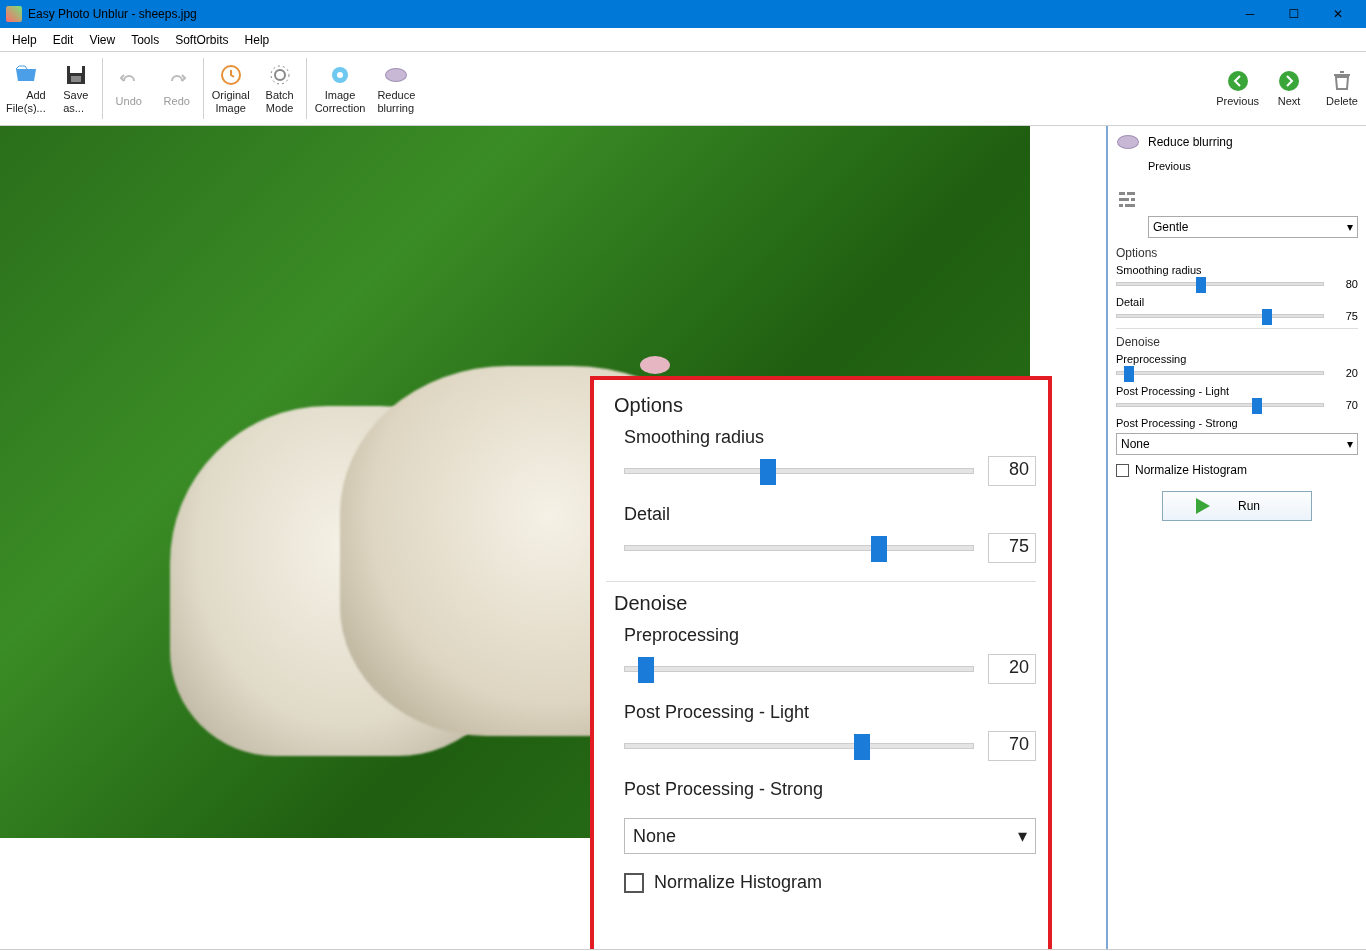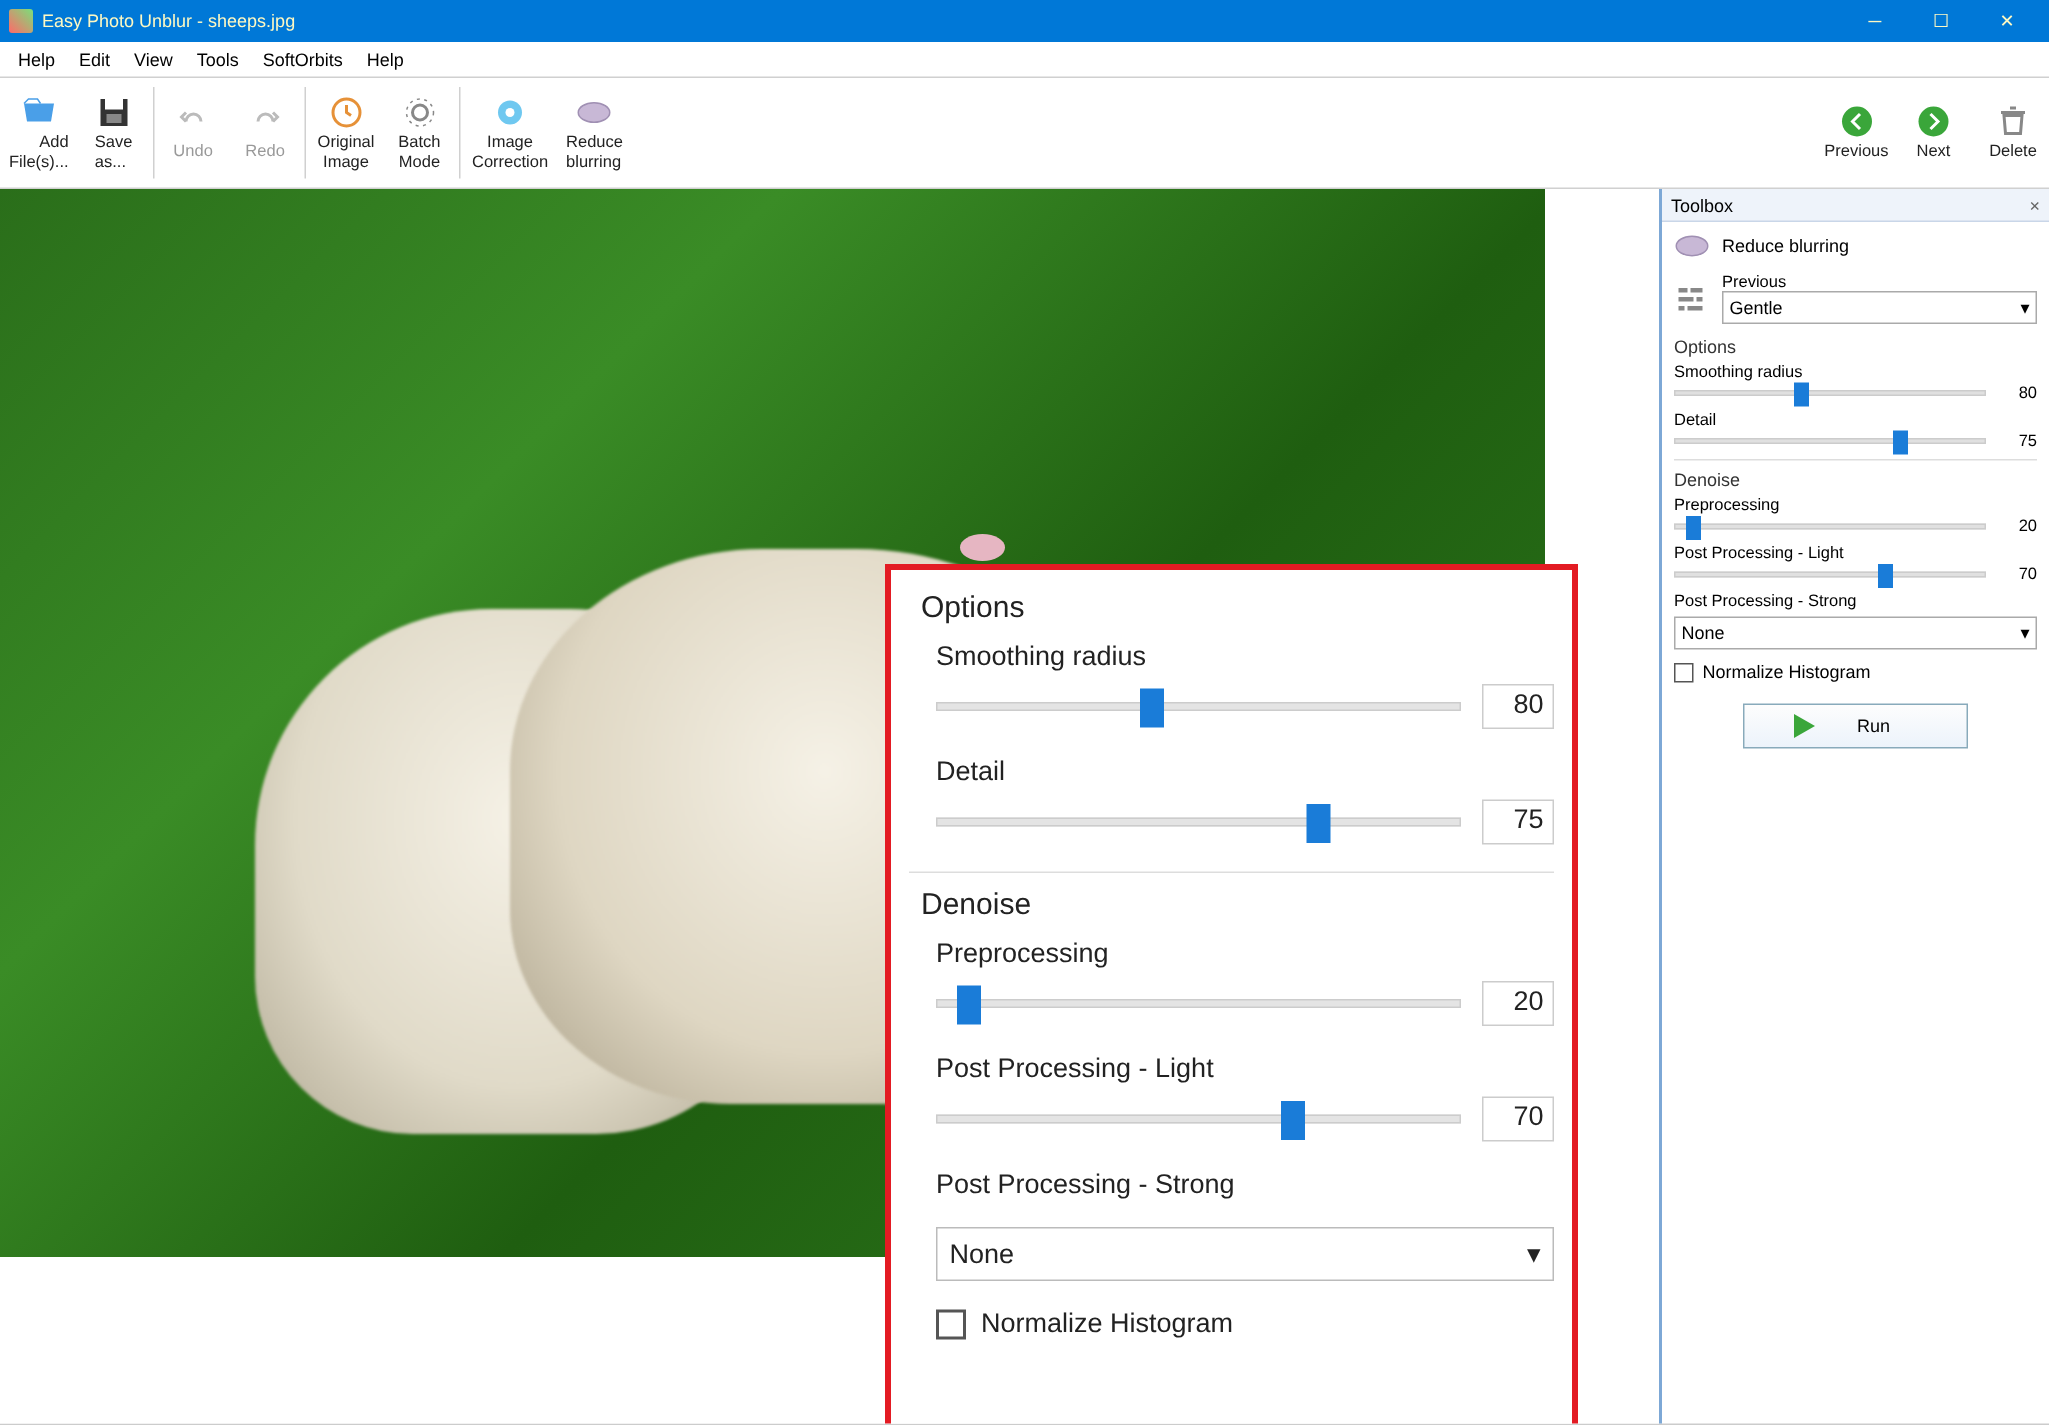--- a/index.html
+++ b/index.html
@@ -1,19 +1,19 @@
 <!DOCTYPE html>
 <html><head>
 <meta charset="utf-8">
 <style>
 * { box-sizing: border-box; margin: 0; padding: 0; font-family: "Segoe UI", Tahoma, sans-serif; }
 body { width: 1366px; height: 951px; background: #fff; overflow: hidden; position: relative; }
 
 
-.titlebar { height: 28px; background: #0078d7; color: #fef9c3; display: flex; align-items: center; padding: 0 6px; font-size: 12px; }
+.titlebar { height: 28px; background: #0078d7; color: #000000; display: flex; align-items: center; padding: 0 6px; font-size: 12px; }
 .titlebar .app-icon { width: 16px; height: 16px; background: linear-gradient(45deg,#ff6a6a,#79e07a); margin-right: 6px; border-radius: 2px; }
 .titlebar .title { flex: 1; }
 .titlebar .win-controls { display: flex; }
 .titlebar .win-btn { width: 44px; height: 28px; display: flex; align-items: center; justify-content: center; cursor: pointer; font-size: 12px; }
 
 
 .menubar { height: 24px; background: #fff; border-bottom: 1px solid #d0d0d0; display: flex; align-items: center; padding: 0 4px; font-size: 12px; }
 .menubar .menu-item { padding: 2px 8px; cursor: pointer; }
 
 
@@ -57,21 +57,21 @@
 
 
 .toolbox { width: 260px; border-left: 2px solid #7da8d6; display: flex; flex-direction: column; font-size: 12px; }
 .toolbox-header { height: 22px; background: #eef3fa; border-bottom: 1px solid #c9d6e8; display: flex; align-items: center; padding: 0 6px; }
 .toolbox-header .title { flex: 1; }
 .toolbox-header .close-x { cursor: pointer; color: #666; }
 .toolbox-body { padding: 6px 8px; overflow-y: auto; }
 .tb-row { display: flex; align-items: center; margin-bottom: 8px; gap: 8px; }
 .tb-icon { width: 24px; height: 20px; display: flex; align-items: center; justify-content: center; }
 .tb-ellipse { width: 22px; height: 14px; background: #c8b8d6; border-radius: 50%; border: 1px solid #a090b3; }
-.tb-select { flex: 1; border: 1px solid #aaa; padding: 2px 4px; display: flex; align-items: center; justify-content: space-between; height: 22px; }
+.tb-select { flex: 1; border: 1px solid #aaa; padding: 2px 4px; display: flex; align-items: center; justify-content: space-between; height: 22px; margin-top: 44px; }
 .tb-section-label { font-size: 12px; color: #333; margin: 4px 0; }
 .tb-slider-group { margin-bottom: 6px; }
 .tb-slider-label { font-size: 11px; margin-bottom: 2px; }
 .tb-slider-row { display: flex; align-items: center; gap: 6px; }
 .tb-track { flex: 1; height: 4px; background: #e0e0e0; position: relative; border: 1px solid #ccc; }
 .tb-handle { position: absolute; top: -6px; width: 10px; height: 16px; background: #1a7cd8; transform: translateX(-50%); }
 .tb-value { width: 28px; text-align: right; font-size: 11px; }
 .tb-hr { border: none; border-top: 1px solid #ddd; margin: 6px 0; }
 .tb-checkbox-row { display: flex; align-items: center; gap: 6px; }
 .tb-checkbox { width: 13px; height: 13px; border: 1px solid #555; }
@@ -276,24 +276,20 @@
         <span>▾</span>
       </div>
       <div class="checkbox-row">
         <div class="checkbox-box"></div>
         <span>Normalize Histogram</span>
       </div>
     </div>
   </div>
 
   <div class="toolbox">
-    <div class="toolbox-header">
-      <span class="title">Toolbox</span>
-      <span class="close-x">×</span>
-    </div>
     <div class="toolbox-body">
       <div class="tb-row">
         <span class="tb-icon">
             <div class="tb-ellipse"></div>
           </span>
         <span>Reduce blurring</span>
       </div>
       <div class="tb-row">
         <span class="tb-icon">
             <svg width="22" height="18">

